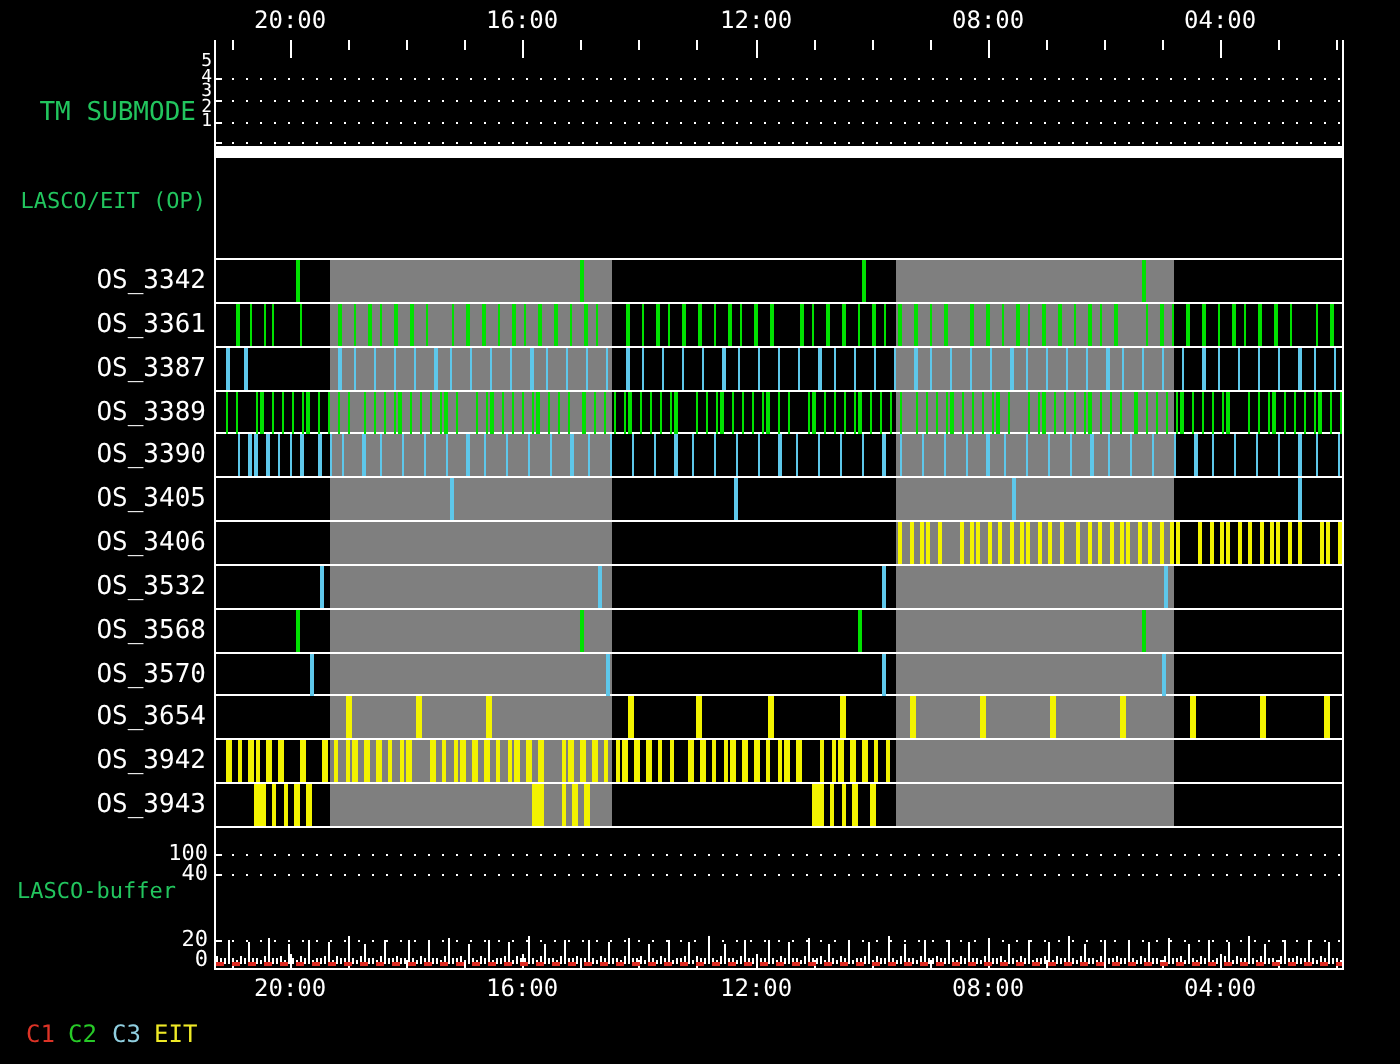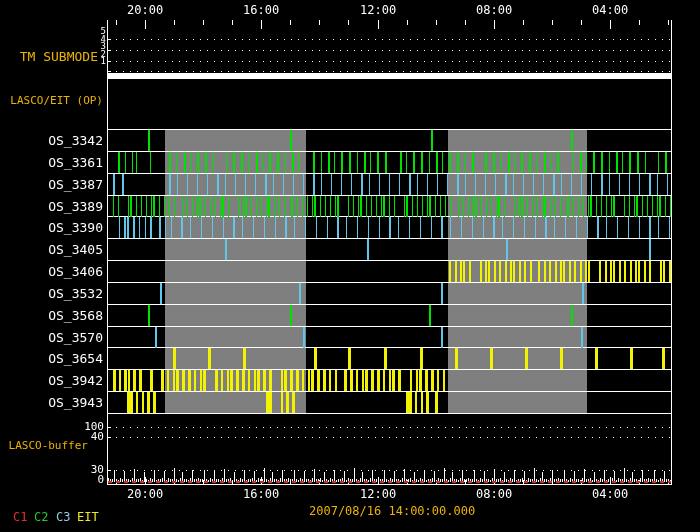--- a/index.html
+++ b/index.html
@@ -1,37 +1,36 @@
 <!DOCTYPE html>
 <html><head>
 <meta charset="utf-8">
 <style>
   html,body{margin:0;padding:0;background:#000;}
   .fig{position:relative;width:700px;height:532px;background:#000;overflow:hidden;
        font-family:"DejaVu Sans Mono","Liberation Mono",monospace;color:#fff;}
   .abs{position:absolute;}
-  .lbl{position:absolute;white-space:pre;color:#eab308;line-height:1;}
+  .lbl{position:absolute;white-space:pre;color:#22c55e;line-height:1;}
   .lbl-13{font-size:13px;}
   .lbl-12{font-size:12px;}
   .lbl-11{font-size:11px;}
   .ralign{text-align:right;}
   .dotline{position:absolute;height:1px;
            background:repeating-linear-gradient(90deg,#fff 0 1px,transparent 1px 7px);}
 </style>
 </head>
 <body>
 
 <div class="fig">
   <div class="lbl lbl-13 ralign" style="top:50px;right:602px;width:96px;">TM SUBMODE</div>
 
   <div class="lbl lbl-11 ralign" style="top:95px;right:597px;width:110px;">LASCO/EIT (OP)</div>
 
   <div class="lbl lbl-11 ralign" style="top:440px;right:612px;width:88px;">LASCO-buffer</div>
 
-  <div class="lbl lbl-12" style="top:505px;left:309px;">2007/08/16 14:00:00.000</div>
 
   <div class="abs" id="plot" style="left:0;top:0;width:700px;height:532px;">
       <div class="abs" style="left: 165px; top: 130px; width: 141px; height: 283px; background: rgb(127, 127, 127);"></div>
       <div class="abs" style="left: 448px; top: 130px; width: 139px; height: 283px; background: rgb(127, 127, 127);"></div>
       <div class="abs" style="left: 107px; top: 20px; width: 1px; height: 464px; background: rgb(255, 255, 255);"></div>
       <div class="abs" style="left: 671px; top: 20px; width: 1px; height: 464px; background: rgb(255, 255, 255);"></div>
       <div class="abs" style="left: 107px; top: 484px; width: 565px; height: 1px; background: rgb(255, 255, 255);"></div>
       <div class="abs" style="left: 116px; top: 20px; width: 1px; height: 5px; background: rgb(255, 255, 255);"></div>
       <div class="abs" style="left: 116px; top: 480px; width: 1px; height: 4px; background: rgb(255, 255, 255);"></div>
       <div class="abs" style="left: 145px; top: 20px; width: 1px; height: 9px; background: rgb(255, 255, 255);"></div>
@@ -566,21 +565,21 @@
       <div class="abs" style="left: 426.3px; top: 392px; width: 2.5px; height: 21px; background: rgb(243, 243, 0);"></div>
       <div class="abs" style="left: 435.2px; top: 392px; width: 2.5px; height: 21px; background: rgb(243, 243, 0);"></div>
       <div class="abs dotline" style="left: 109px; top: 427px; width: 562px;"></div>
       <div class="abs dotline" style="left: 109px; top: 437px; width: 562px;"></div>
       <div class="abs dotline" style="left: 109px; top: 470px; width: 562px;"></div>
       <div class="abs" style="left: 107px; top: 427px; width: 4px; height: 1px; background: rgb(255, 255, 255);"></div>
       <div class="abs" style="left: 107px; top: 437px; width: 4px; height: 1px; background: rgb(255, 255, 255);"></div>
       <div class="abs" style="left: 107px; top: 470px; width: 4px; height: 1px; background: rgb(255, 255, 255);"></div>
       <div class="abs" style="right: 596px; top: 421px; width: 30px; font-size: 11px; line-height: 1; text-align: right; color: rgb(255, 255, 255);">100</div>
       <div class="abs" style="right: 596px; top: 431px; width: 30px; font-size: 11px; line-height: 1; text-align: right; color: rgb(255, 255, 255);">40</div>
-      <div class="abs" style="right: 596px; top: 464px; width: 30px; font-size: 11px; line-height: 1; text-align: right; color: rgb(255, 255, 255);">30</div>
+      <div class="abs" style="right: 596px; top: 464px; width: 30px; font-size: 11px; line-height: 1; text-align: right; color: rgb(255, 255, 255);">20</div>
       <div class="abs" style="right: 596px; top: 473.5px; width: 30px; font-size: 11px; line-height: 1; text-align: right; color: rgb(255, 255, 255);">0</div>
       <div class="abs" style="left: 108px; top: 478px; width: 1px; height: 4px; background: rgb(255, 255, 255);"></div>
       <div class="abs" style="left: 110px; top: 479px; width: 1px; height: 3px; background: rgb(255, 255, 255);"></div>
       <div class="abs" style="left: 112px; top: 479px; width: 1px; height: 3px; background: rgb(255, 255, 255);"></div>
       <div class="abs" style="left: 114px; top: 470px; width: 1px; height: 12px; background: rgb(255, 255, 255);"></div>
       <div class="abs" style="left: 116px; top: 479px; width: 1px; height: 3px; background: rgb(255, 255, 255);"></div>
       <div class="abs" style="left: 118px; top: 480px; width: 1px; height: 2px; background: rgb(255, 255, 255);"></div>
       <div class="abs" style="left: 120px; top: 478px; width: 1px; height: 4px; background: rgb(255, 255, 255);"></div>
       <div class="abs" style="left: 122px; top: 479px; width: 1px; height: 3px; background: rgb(255, 255, 255);"></div>
       <div class="abs" style="left: 124px; top: 471px; width: 1px; height: 11px; background: rgb(255, 255, 255);"></div>

